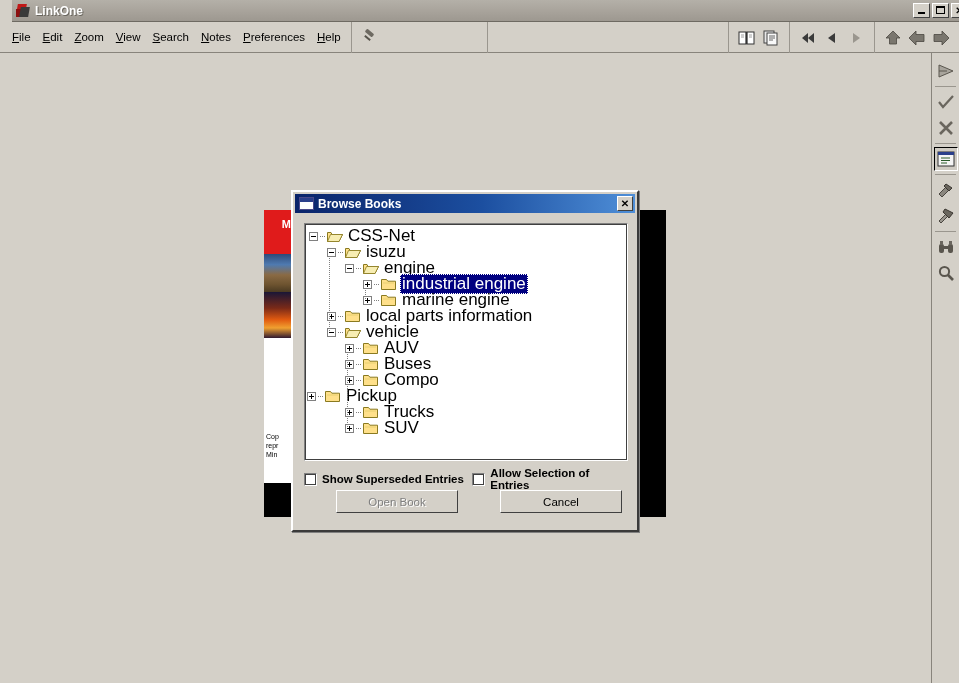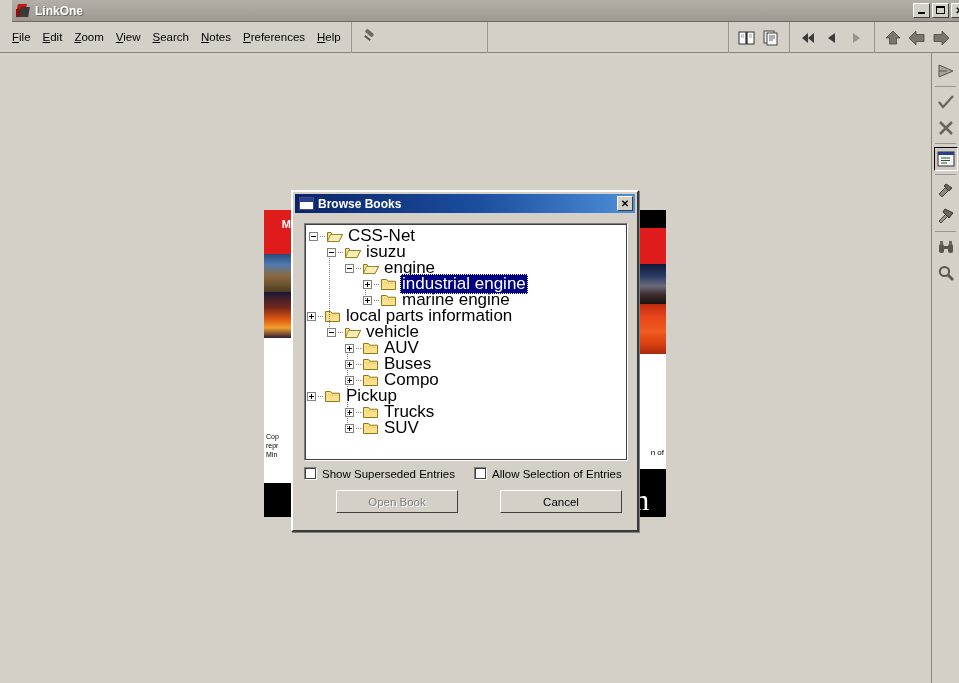--- a/index.html
+++ b/index.html
@@ -228,21 +228,21 @@
   }
   .vline {
     position:absolute; width:1px;
     background-image: linear-gradient(to bottom, #808080 50%, transparent 50%);
     background-size: 1px 2px;
   }
 
   
   .cbrow {
     position: absolute; left: 11px; top: 275px; width: 326px;
-    display: flex; font-size: 11.5px; color: #000;
+    display: flex; font-size: 11.5px; color: #000; font-weight: bold;
   }
   .cbox {
     width: 13px; height: 13px; background:#fff;
     border-top: 1px solid #808080; border-left: 1px solid #808080;
     border-right: 1px solid #ffffff; border-bottom: 1px solid #ffffff;
     outline: 1px solid #404040; outline-offset: -2px;
     margin-right: 5px; flex:none; cursor: default;
   }
   .cbitem { display:flex; align-items:center; cursor: default; }
   .btnrow {
@@ -425,30 +425,20 @@
       </div>
       <div class="ph1" style="top:44px"></div>
       <div class="ph2" style="top:82px"></div>
       <div class="doc-copy">
         <div>Cop</div>
         <div>repr</div>
         <div>Min</div>
       </div>
       <div class="doc-blk-bot-l"></div>
     </div>
-    <div class="doc-right">
-      <div class="doc-blk-r"></div>
-      <div class="doc-red-r"></div>
-      <div class="ph1b" style="top:54px"></div>
-      <div class="ph2b" style="top:94px"></div>
-      <div class="doc-rtext">n of</div>
-      <div class="doc-blk-bot-r">
-        <div class="doc-bigm">m</div>
-      </div>
-    </div>
   </div>
 
   <div class="dlg">
     <div class="dlg-tb">
       <div class="dlg-ic"></div>
       <div class="dlg-ttl">Browse Books</div>
       <div class="dlg-x">✕</div>
     </div>
 
     <div class="tree" id="tree">
@@ -500,21 +490,21 @@
           <span class="exp plus"></span>
           <span class="dots"></span>
           <span class="fold">
             <svg width="16" height="13" viewBox="0 0 16 13">
               <path d="M0.5 1.5 L5.5 1.5 L6.8 3.2 L14.5 3.2 L14.5 11.5 L0.5 11.5 Z" fill="#ffe08a" stroke="#8a7a20" stroke-width="1"></path>
               <path d="M2 5 L13 5" stroke="#e8d070" stroke-width="1"></path>
             </svg>
           </span>
           <span class="lbl">marine engine</span>
         </div>
-        <div class="tnode" style="">
+        <div class="tnode" style="padding-left: 20px;">
           <span class="exp plus"></span>
           <span class="dots"></span>
           <span class="fold">
             <svg width="16" height="13" viewBox="0 0 16 13">
               <path d="M0.5 1.5 L5.5 1.5 L6.8 3.2 L14.5 3.2 L14.5 11.5 L0.5 11.5 Z" fill="#ffe08a" stroke="#8a7a20" stroke-width="1"></path>
               <path d="M2 5 L13 5" stroke="#e8d070" stroke-width="1"></path>
             </svg>
           </span>
           <span class="lbl">local parts information</span>
         </div>

